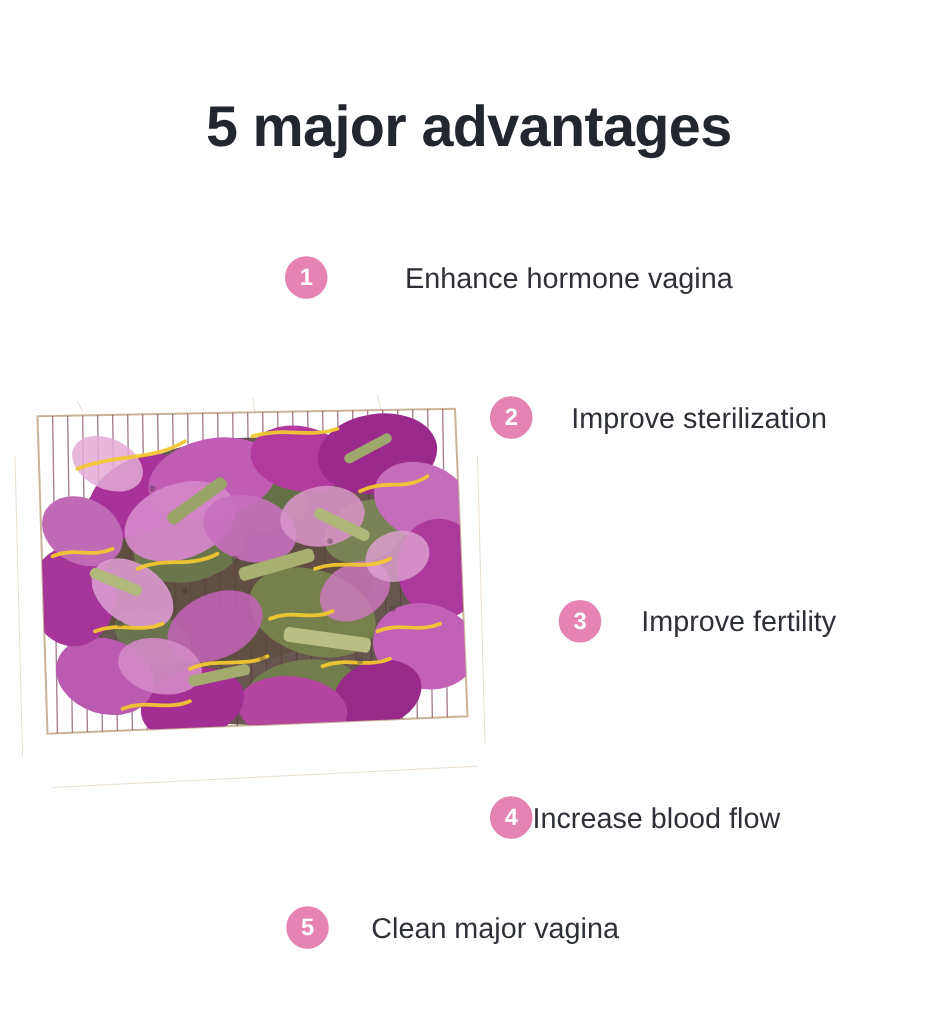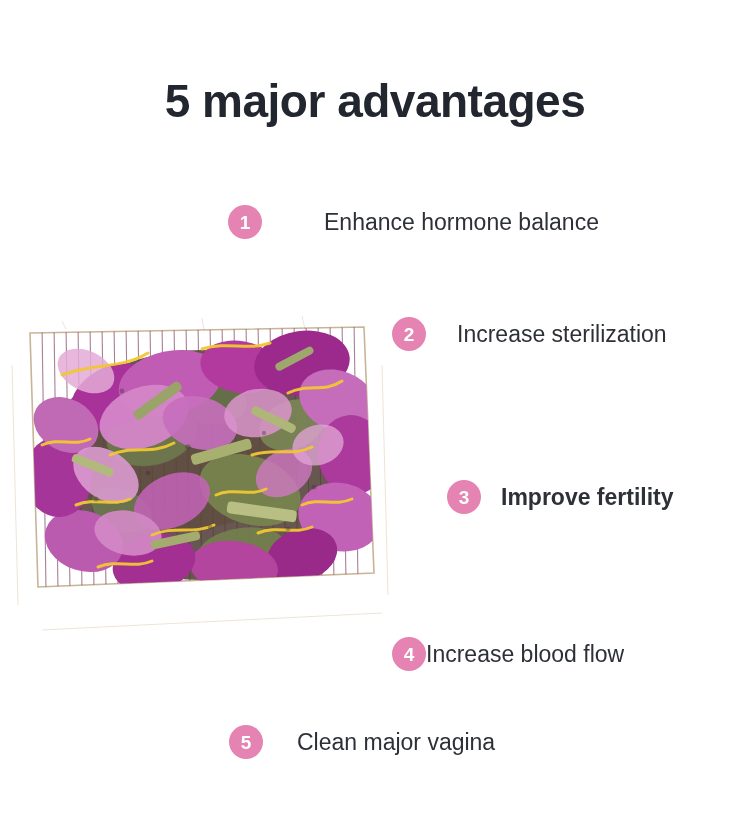--- a/index.html
+++ b/index.html
@@ -79,21 +79,21 @@
   }
 
   
   .item-1 { left: 228px;  top: 205px; }
   .item-1 .adv-label { margin-left: 62px; }
 
   .item-2 { left: 392px;  top: 317px; }
   .item-2 .adv-label { margin-left: 31px; }
 
   .item-3 { left: 447px;  top: 480px; }
-  .item-3 .adv-label { margin-left: 20px; font-weight: bold; }
+  .item-3 .adv-label { margin-left: 32px; }
 
   .item-4 { left: 392px;  top: 637px; }
   .item-4 .adv-label { }
 
   .item-5 { left: 229px;  top: 725px; }
   .item-5 .adv-label { margin-left: 34px; }
 </style>
 </head>
 <body>
 
@@ -271,26 +271,26 @@
     </linearGradient>
   </defs>
 
   <path d="M -10,300 C 40,225 150,205 245,222 C 360,243 455,330 478,470 L 478,497" fill="none" stroke="url(#arcFadeTop)" stroke-width="2.2" stroke-linecap="round"></path>
 
   <path d="M 478,497 L 478,520 C 470,620 380,700 250,742 C 160,770 50,768 -10,742" fill="none" stroke="url(#arcFadeBottom)" stroke-width="2.2" stroke-linecap="round"></path>
 </svg>
 
 <div class="adv-item item-1">
   <span class="adv-badge">1</span>
-  <span class="adv-label">Enhance hormone balance</span>
+  <span class="adv-label">Enhance hormone vagina</span>
 </div>
 
 <div class="adv-item item-2">
   <span class="adv-badge">2</span>
-  <span class="adv-label">Increase sterilization</span>
+  <span class="adv-label">Improve sterilization</span>
 </div>
 
 <div class="adv-item item-3">
   <span class="adv-badge">3</span>
   <span class="adv-label">Improve fertility</span>
 </div>
 
 <div class="adv-item item-4">
   <span class="adv-badge">4</span>
   <span class="adv-label">Increase blood flow</span>

